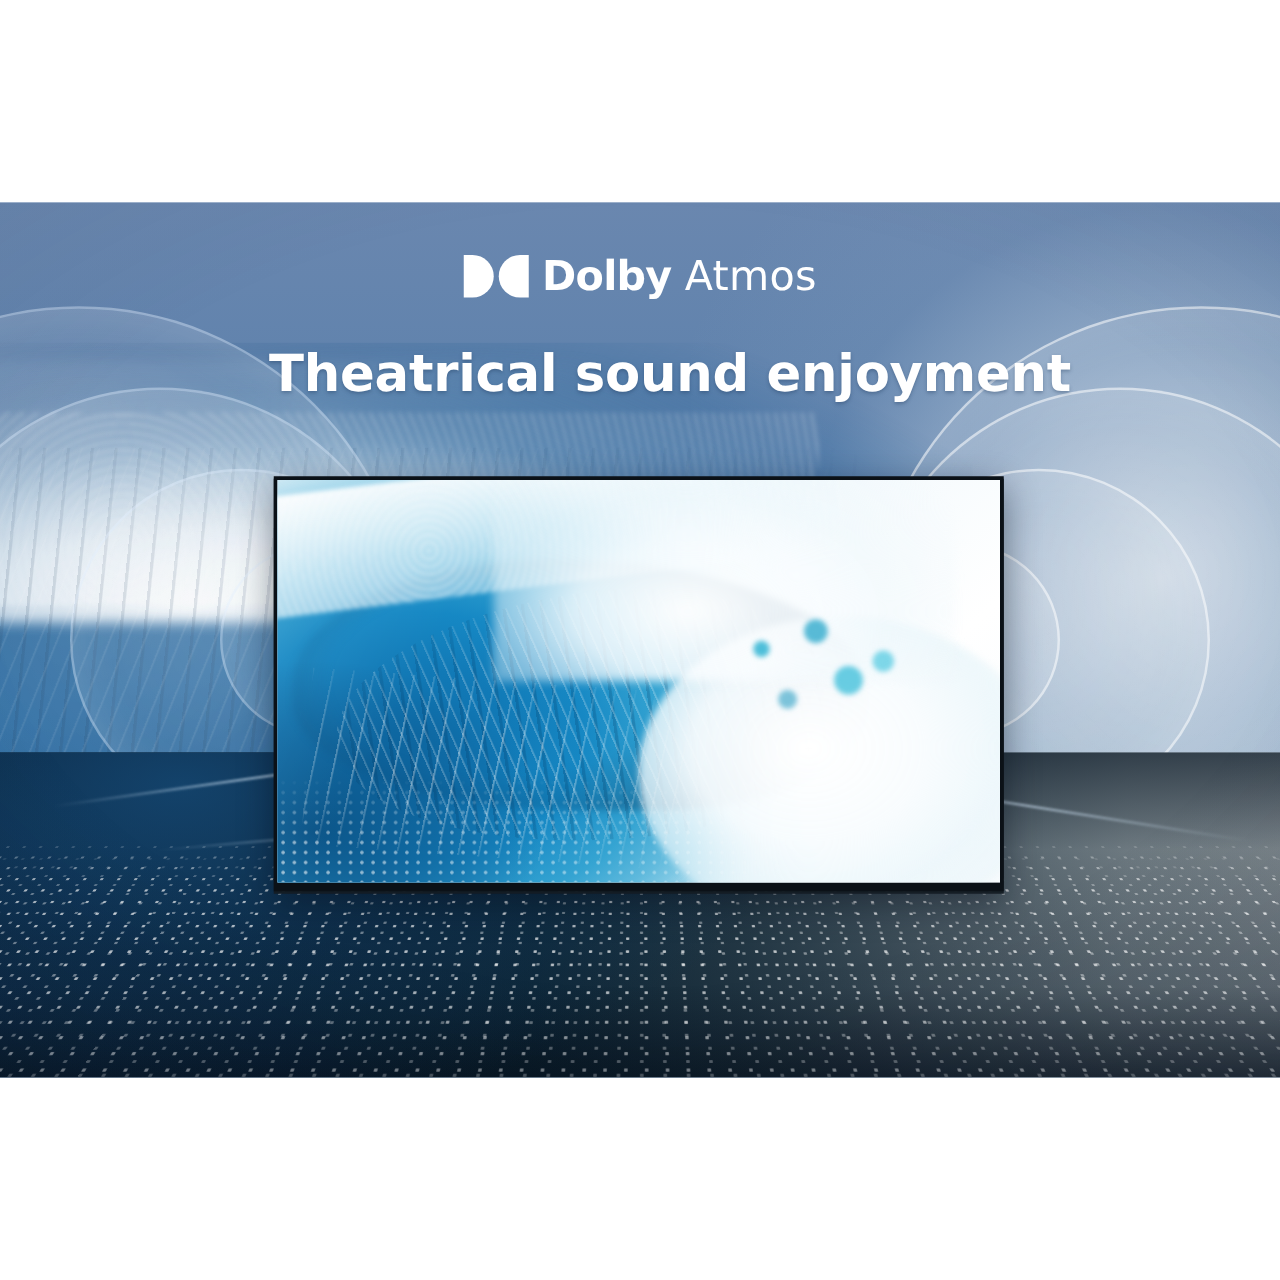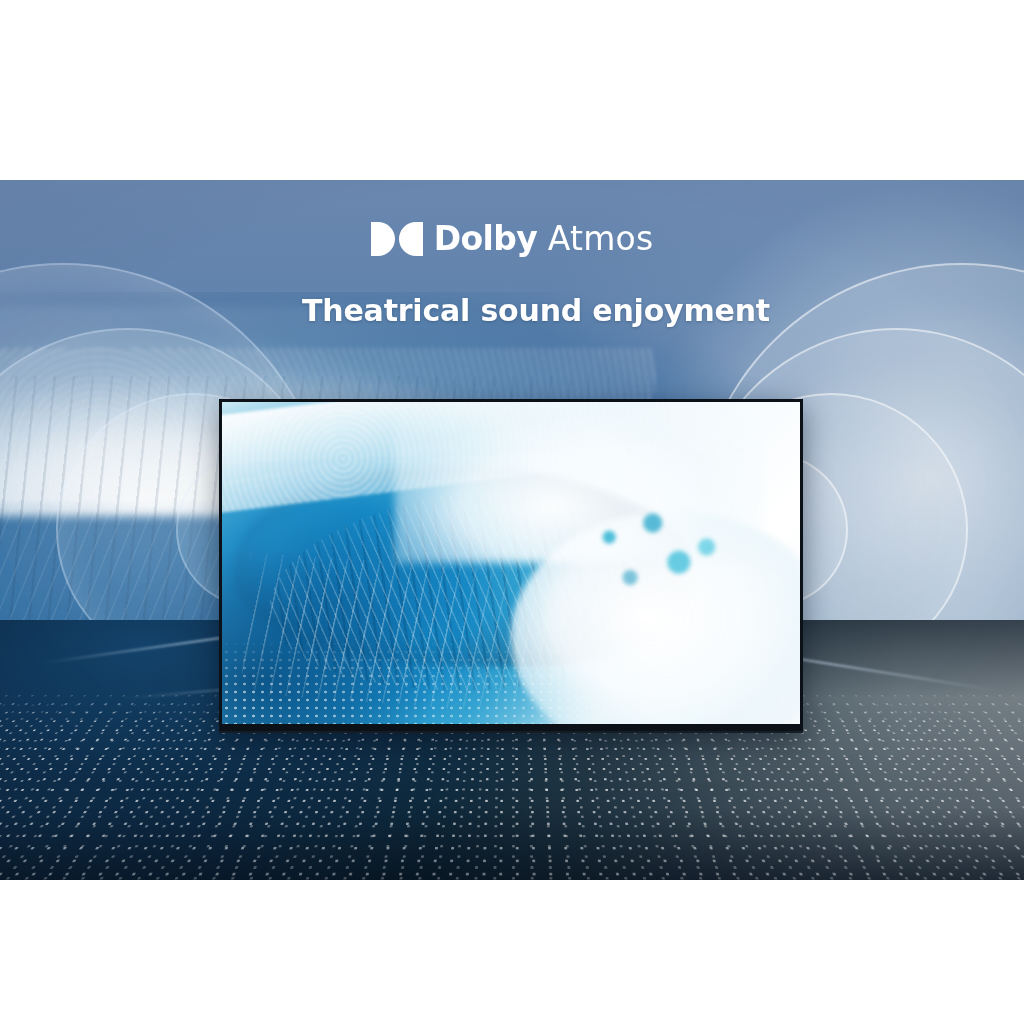--- a/index.html
+++ b/index.html
@@ -24,21 +24,20 @@
 
   
   #banner {
     position: absolute;
     left: 0;
     top: 162px;
     width: 1024px;
     height: 700px;
     overflow: hidden;
     background: #5d7ca8;
-    margin-top: 18px;
   }
 
   
   .sky {
     position: absolute;
     inset: 0;
     background:
       linear-gradient(to bottom,
         #6a87af 0%,
         #6183ad 18%,
@@ -452,21 +451,21 @@
   .dolby-word .bold { font-weight: 700; }
   .dolby-word .light { font-weight: 400; letter-spacing: 0.2px; }
 
   
   #headline {
     position: absolute;
     left: 0;
     right: 0;
     top: 113px;         
     text-align: center;
-    font-size: 30px;
+    font-size: 41px;
     font-weight: 700;
     color: #ffffff;
     letter-spacing: -0.2px;
     text-shadow: 0 1px 3px rgba(30,55,90,0.35);
     z-index: 6;
     font-family: "DejaVu Sans", sans-serif;
     padding-left: 48px;
   }
 
   

